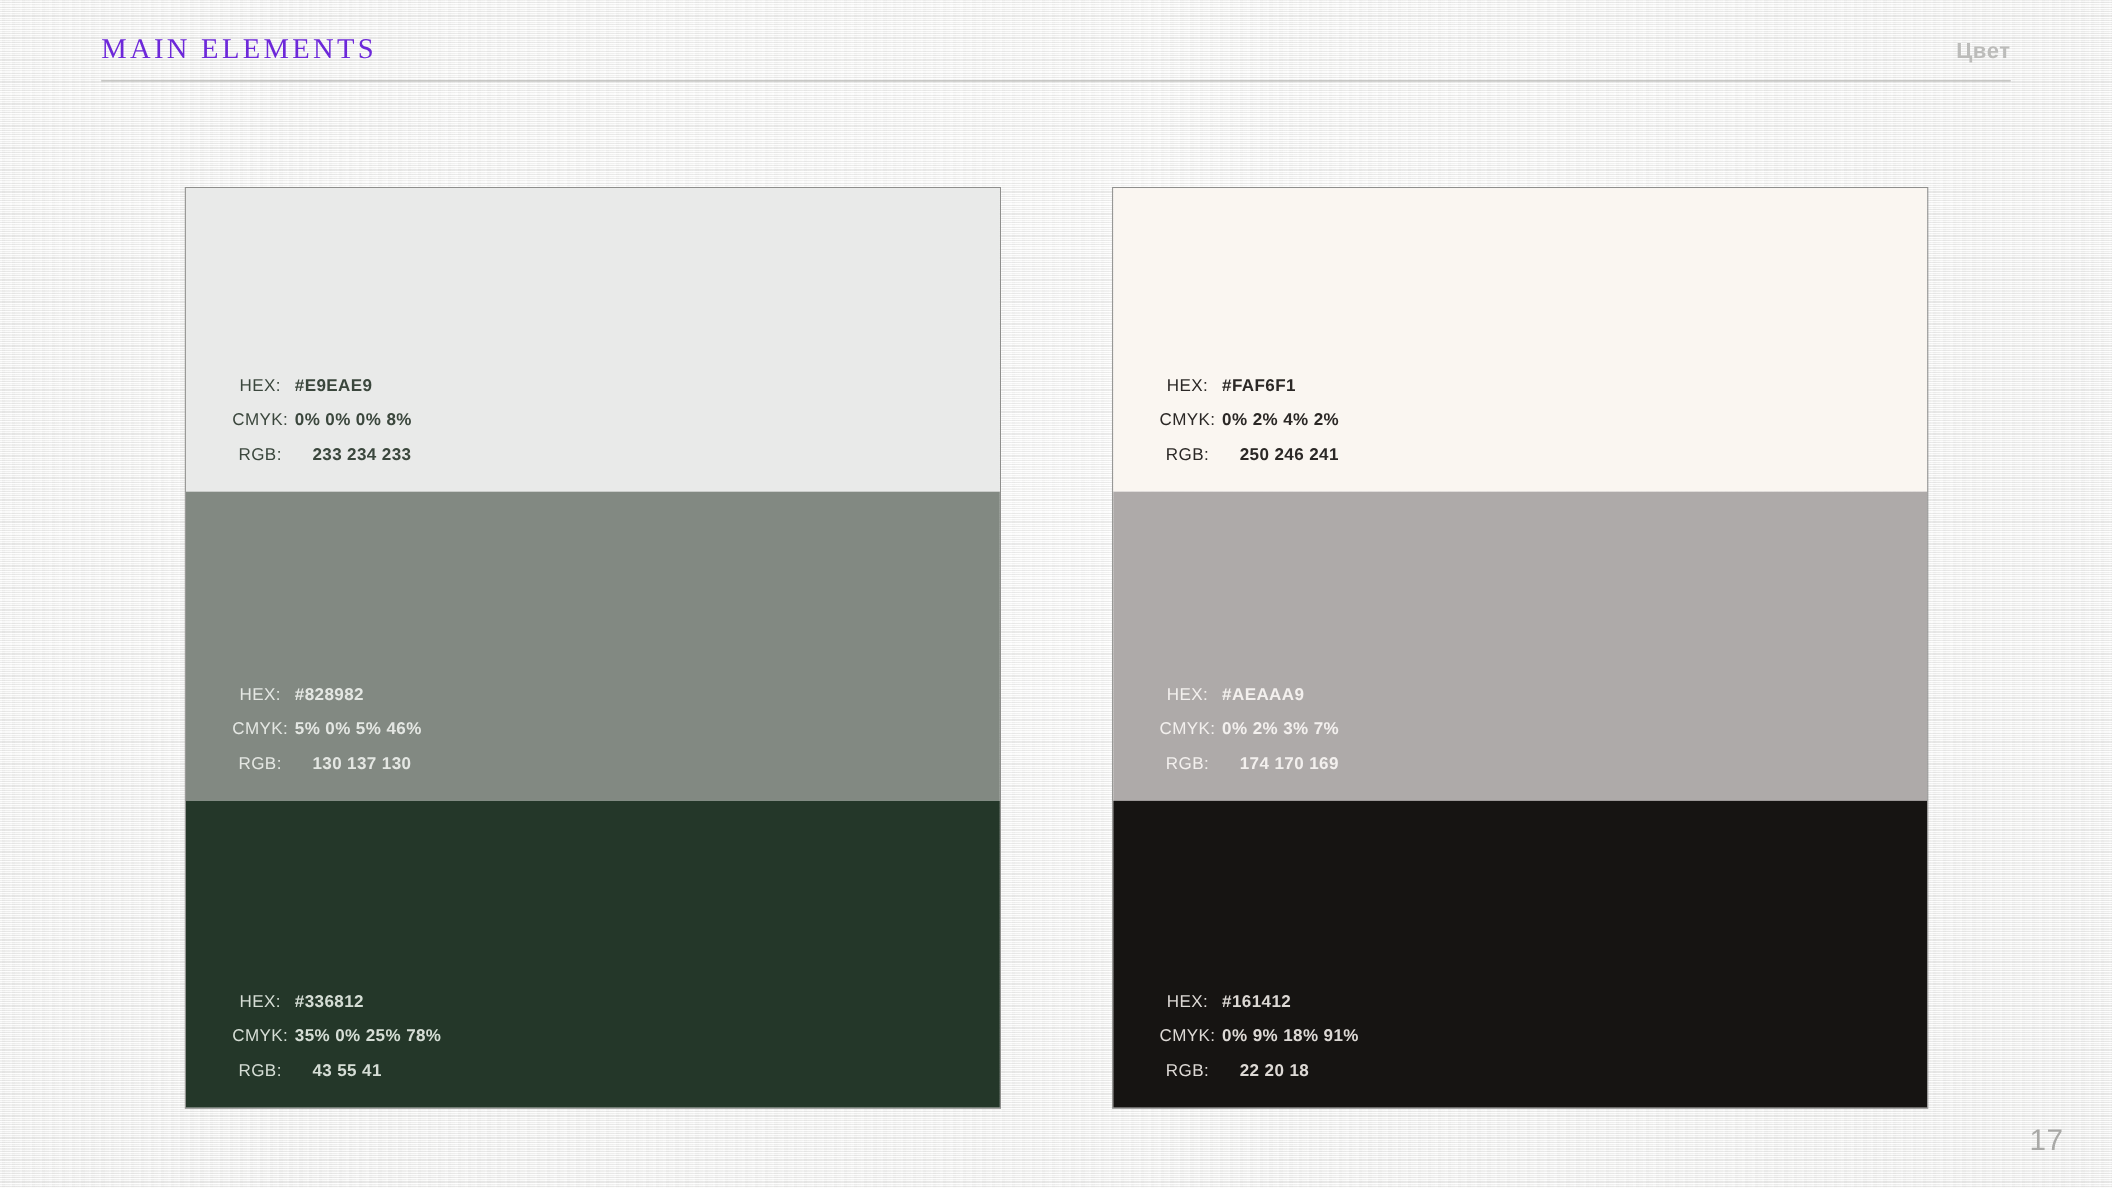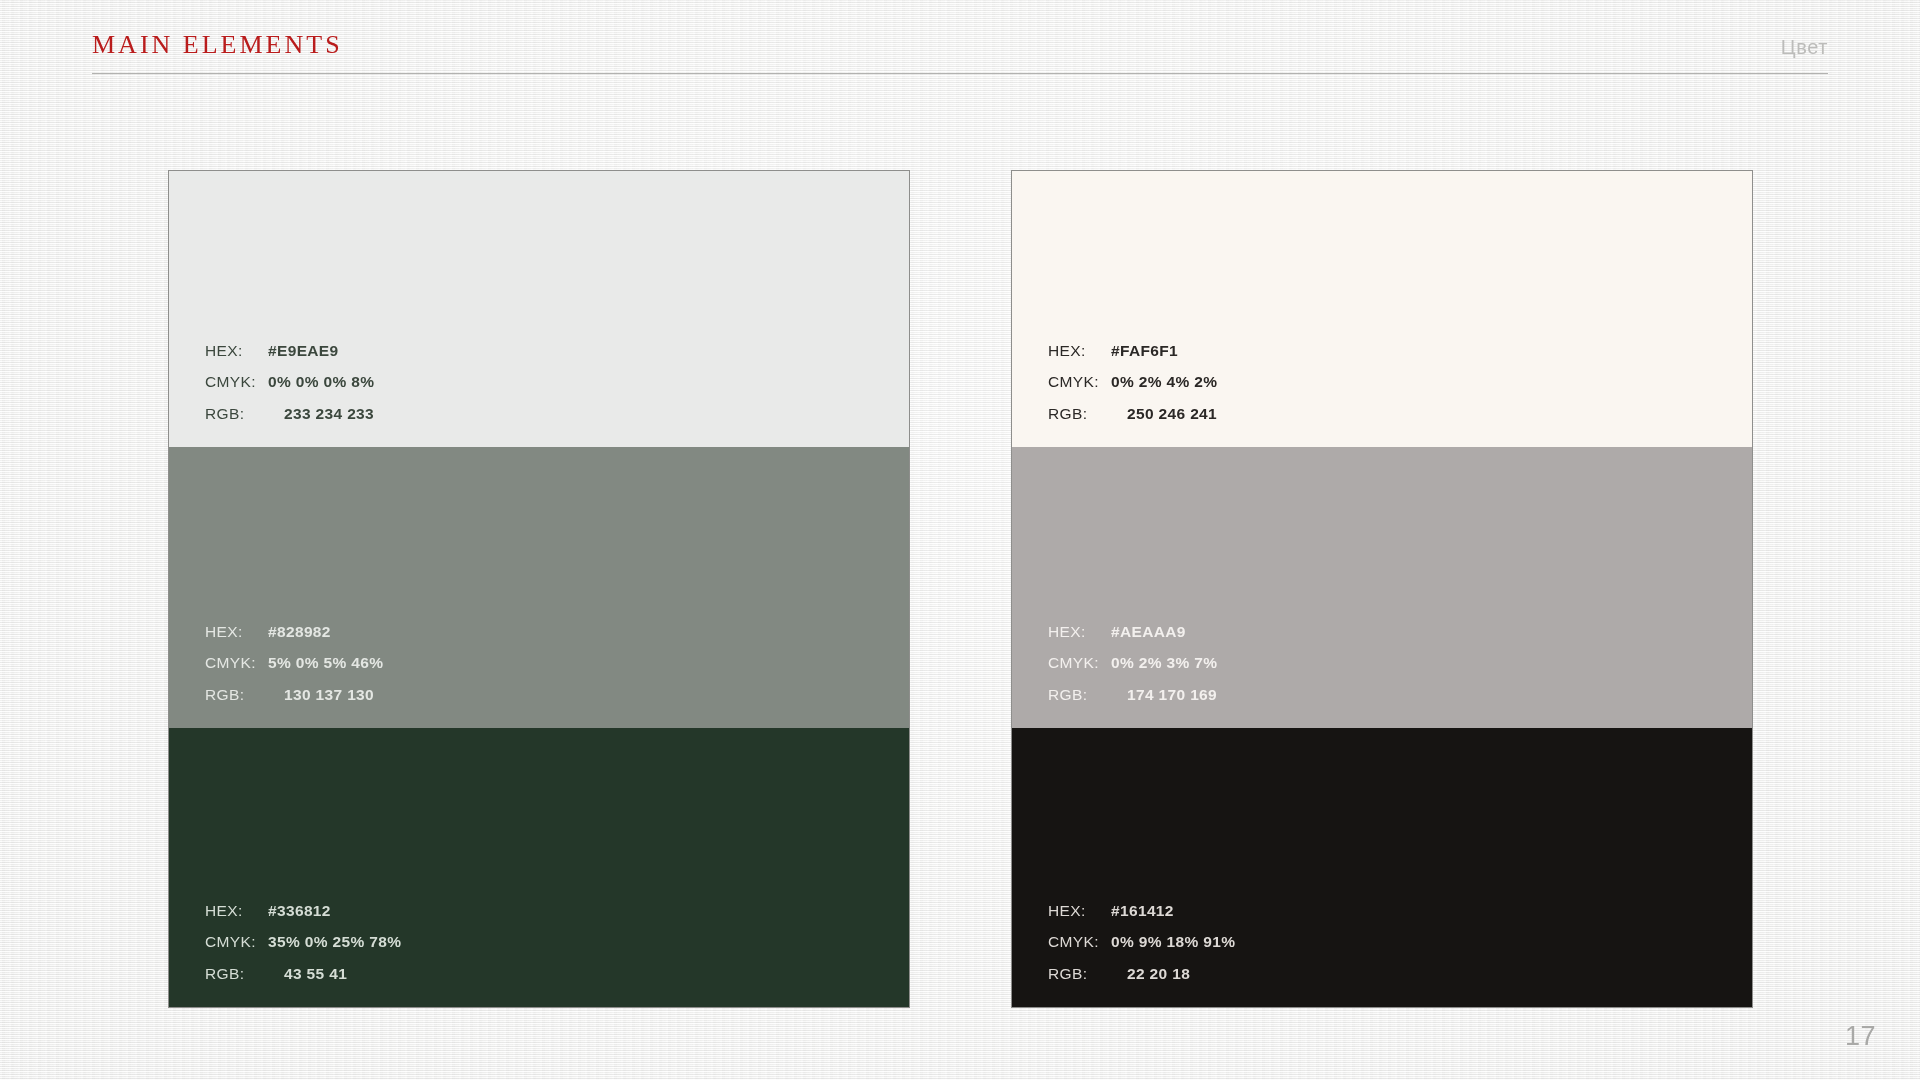--- a/index.html
+++ b/index.html
@@ -59,21 +59,21 @@
     letter-spacing: 3.0px;
     color: #a9a9a7;
     white-space: nowrap;
   }
   .header-label-right {
     position: absolute;
     right: 92px;
     top: 36px;
     font-family: "Liberation Sans", sans-serif;
     font-size: 20px;
-    font-weight: 400;
+    font-weight: 700;
     letter-spacing: 0.6px;
     color: #bcbcba;
     white-space: nowrap;
   }
   .header-rule {
     position: absolute;
     left: 92px;
     top: 73px;
     width: 1736px;
     height: 1px;
@@ -90,20 +90,21 @@
     overflow: hidden;
   }
   .palette-left  { left: 168px;  width: 742px; }
   .palette-right { left: 1011px; width: 742px; }
 
   .swatch {
     position: relative;
     box-sizing: border-box;
     width: 100%;
     overflow: hidden;
+    text-align: center;
   }
   .swatch-1 { height: 276px; }
   .swatch-2 { height: 281px; }
   .swatch-3 { height: 279px; }
 
   .swatch-info {
     position: absolute;
     left: 36px;
     bottom: 26px;
     font-size: 15.5px;
@@ -140,21 +141,21 @@
     margin-left: 34px;
   }
 </style>
 </head>
 <body>
 
 <div class="paper-texture"></div>
 
 <div class="page">
 
-  <div class="header-title" style="color: #b91c1c;">MAIN ELEMENTS</div>
+  <div class="header-title" style="color: #6d28d9;">MAIN ELEMENTS</div>
 
   <div class="header-label-right">Цвет</div>
 
   <div class="header-rule" style="background-color: rgb(178, 178, 176);"></div>
 
   <div class="palette palette-left">
 
     <div class="swatch swatch-1" style="background-color: rgb(233, 234, 233); color: rgb(59, 71, 61);">
       <div class="swatch-info">
         <div class="info-row">

